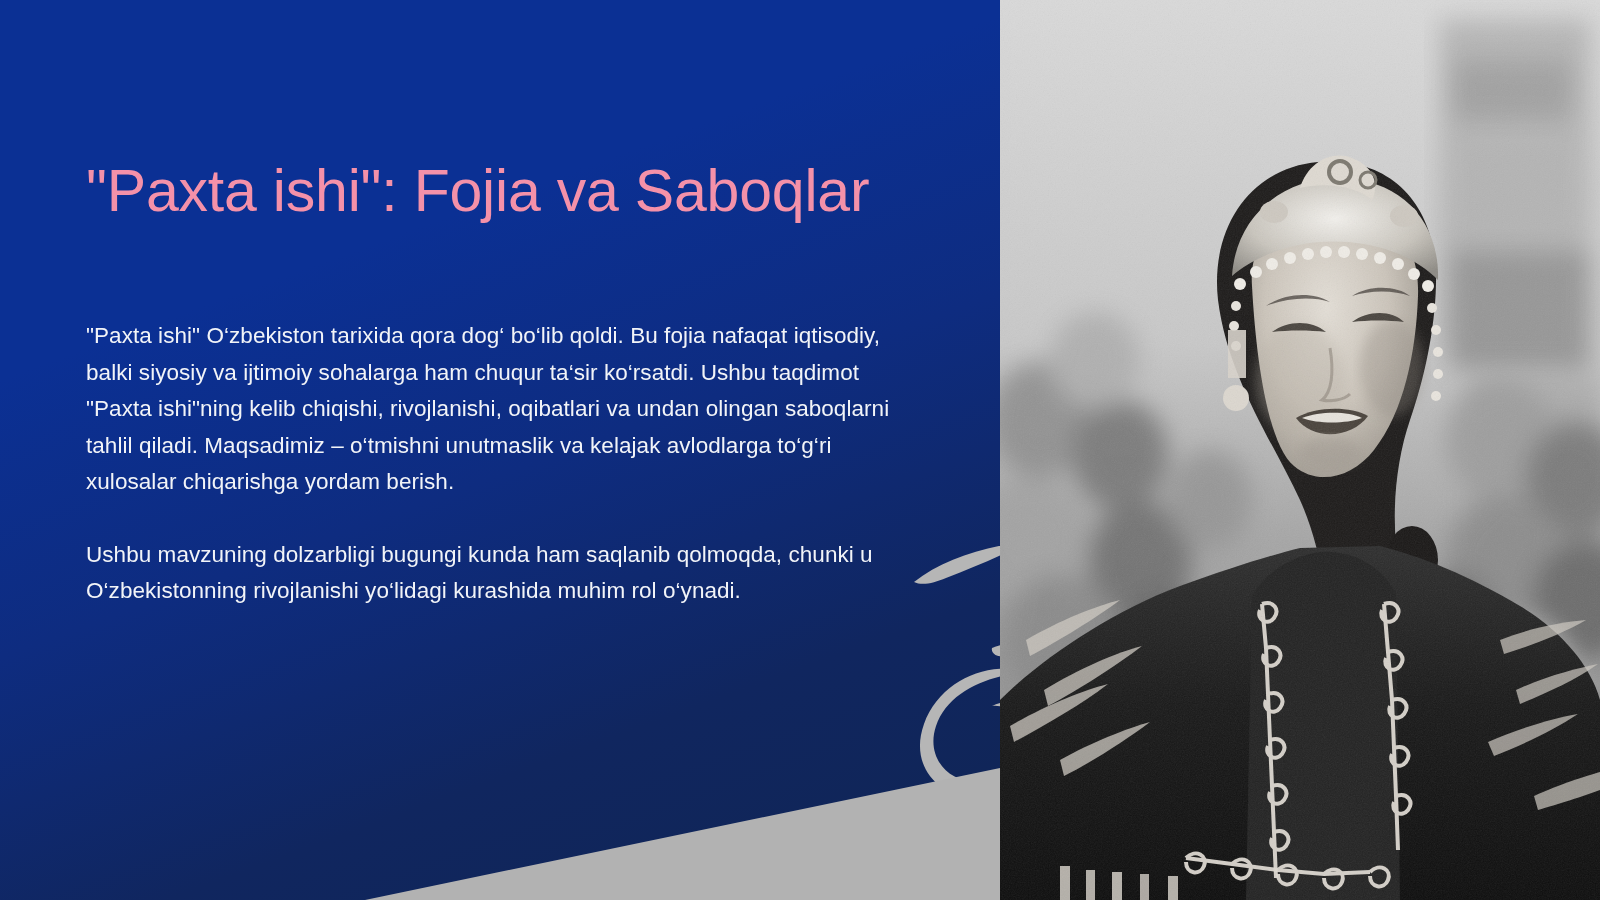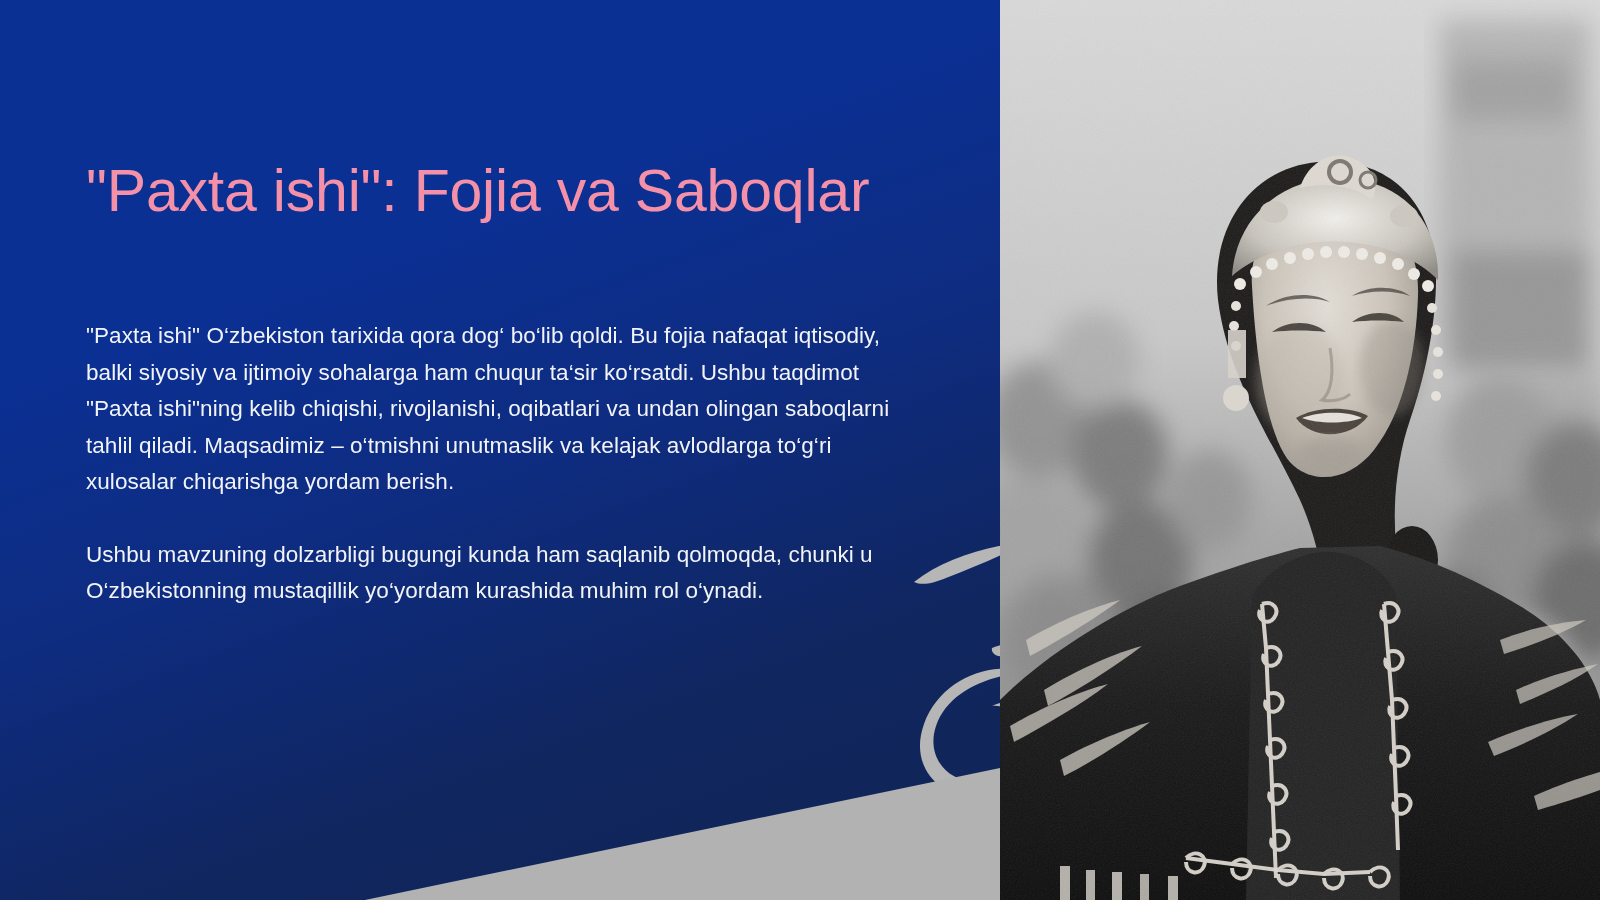--- a/index.html
+++ b/index.html
@@ -152,21 +152,21 @@
       </svg>
     </div>
 
     <div class="gray-wedge"></div>
 
     <div class="content">
       <h1 class="slide-title">"Paxta ishi": Fojia va Saboqlar</h1>
 
       <div class="body-block">
         <p class="body-para">"Paxta ishi" O‘zbekiston tarixida qora dog‘ bo‘lib qoldi. Bu fojia nafaqat iqtisodiy, balki siyosiy va ijtimoiy sohalarga ham chuqur ta‘sir ko‘rsatdi. Ushbu taqdimot "Paxta ishi"ning kelib chiqishi, rivojlanishi, oqibatlari va undan olingan saboqlarni tahlil qiladi. Maqsadimiz – o‘tmishni unutmaslik va kelajak avlodlarga to‘g‘ri xulosalar chiqarishga yordam berish.</p>
-        <p class="body-para">Ushbu mavzuning dolzarbligi bugungi kunda ham saqlanib qolmoqda, chunki u O‘zbekistonning mustaqillik yo‘yordam kurashida muhim rol o‘ynadi.</p>
+        <p class="body-para">Ushbu mavzuning dolzarbligi bugungi kunda ham saqlanib qolmoqda, chunki u O‘zbekistonning rivojlanishi yo‘lidagi kurashida muhim rol o‘ynadi.</p>
       </div>
     </div>
   </div>
 
   <div class="photo">
     <svg width="600" height="900" viewBox="0 0 600 900" xmlns="http://www.w3.org/2000/svg">
       <defs>
         <linearGradient id="skyGrad" x1="0" y1="0" x2="0" y2="1">
           <stop offset="0%" stop-color="#d9d9d9"></stop>
           <stop offset="38%" stop-color="#c8c8c8"></stop>

